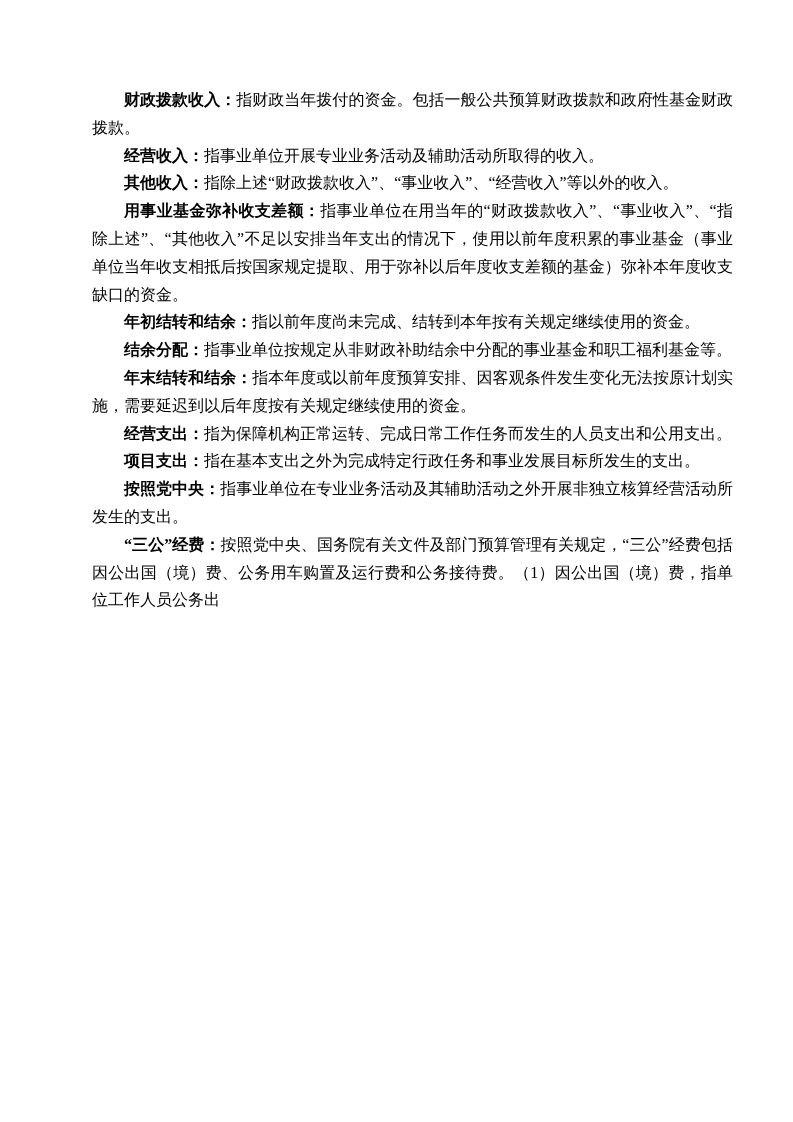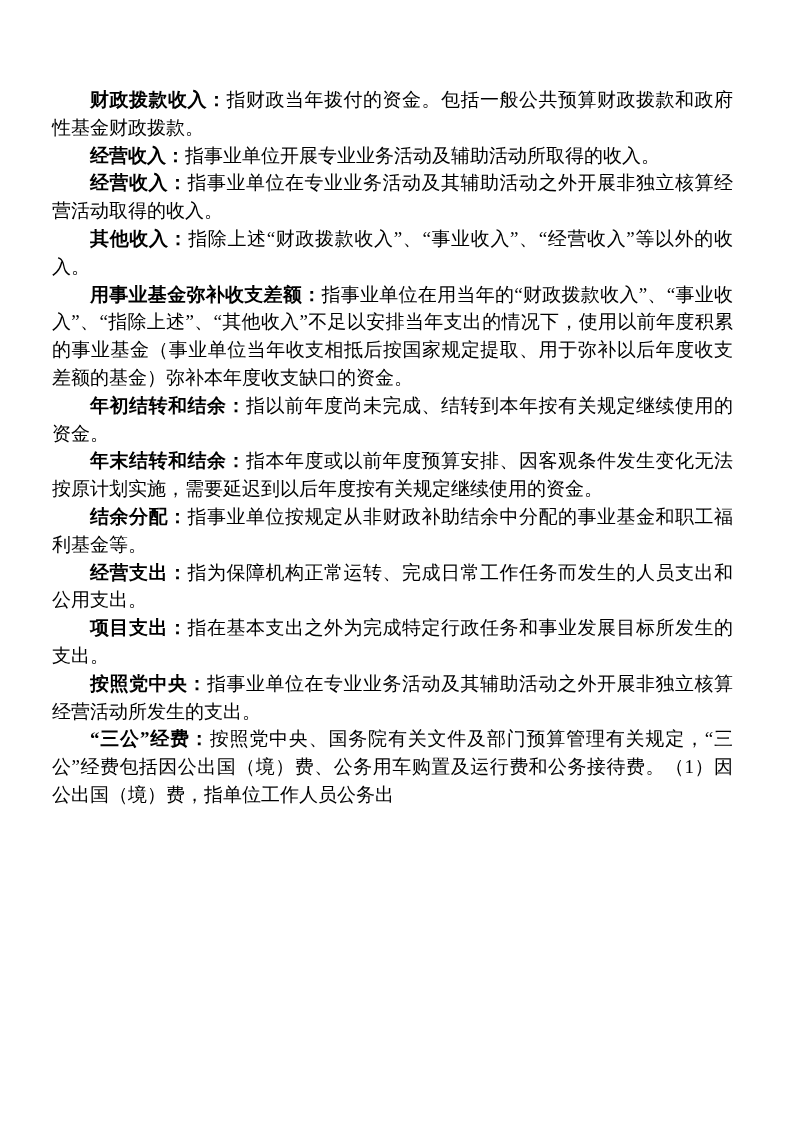--- a/index.html
+++ b/index.html
@@ -9,25 +9,25 @@
   }
   body {
     width: 793px;
     height: 1122px;
     overflow: hidden;
   }
   .page {
     box-sizing: border-box;
     width: 793px;
     height: 1122px;
-    padding: 86px 60px 0 52px;
+    padding: 86px 60px 0 92px;
     background: #ffffff;
     color: #000000;
     font-family: "Liberation Serif", "DejaVu Serif", serif;
-    font-size: 19px;
+    font-size: 16px;
     line-height: 27.8px;
     text-align: justify;
   }
   .page p {
     margin: 0;
     text-indent: 2em;
   }
   .term {
     font-weight: 700;
   }
@@ -35,32 +35,31 @@
 </head>
 <body>
 
 <div class="page">
 
   <p><b class="term">财政拨款收入：</b><span>指财政当年拨付的资金。包括一般公共预算财政拨款和政府性基金财政拨款。</span></p>
 
 
   <p><b class="term">经营收入：</b><span>指事业单位开展专业业务活动及辅助活动所取得的收入。</span></p>
 
-  <p><b class="term">经营收入：</b><span>指事业单位在专业业务活动及其辅助活动之外开展非独立核算经营活动取得的收入。</span></p>
 
 
   <p><b class="term">其他收入：</b><span>指除上述“财政拨款收入”、“事业收入”、“经营收入”等以外的收入。</span></p>
 
   <p><b class="term">用事业基金弥补收支差额：</b><span>指事业单位在用当年的“财政拨款收入”、“事业收入”、“指除上述”、“其他收入”不足以安排当年支出的情况下，使用以前年度积累的事业基金（事业单位当年收支相抵后按国家规定提取、用于弥补以后年度收支差额的基金）弥补本年度收支缺口的资金。</span></p>
 
   <p><b class="term">年初结转和结余：</b><span>指以前年度尚未完成、结转到本年按有关规定继续使用的资金。</span></p>
 
+  <p><b class="term">结余分配：</b><span>指事业单位按规定从非财政补助结余中分配的事业基金和职工福利基金等。</span></p>
+
   <p><b class="term">年末结转和结余：</b><span>指本年度或以前年度预算安排、因客观条件发生变化无法按原计划实施，需要延迟到以后年度按有关规定继续使用的资金。</span></p>
-
-  <p><b class="term">结余分配：</b><span>指事业单位按规定从非财政补助结余中分配的事业基金和职工福利基金等。</span></p>
 
   <p><b class="term">经营支出：</b><span>指为保障机构正常运转、完成日常工作任务而发生的人员支出和公用支出。</span></p>
 
   <p><b class="term">项目支出：</b><span>指在基本支出之外为完成特定行政任务和事业发展目标所发生的支出。</span></p>
 
   <p><b class="term">按照党中央：</b><span>指事业单位在专业业务活动及其辅助活动之外开展非独立核算经营活动所发生的支出。</span></p>
 
   <p><b class="term">“三公”经费：</b><span>按照党中央、国务院有关文件及部门预算管理有关规定，“三公”经费包括因公出国（境）费、公务用车购置及运行费和公务接待费。（1）因公出国（境）费，指单位工作人员公务出</span></p>
 
 </div>

